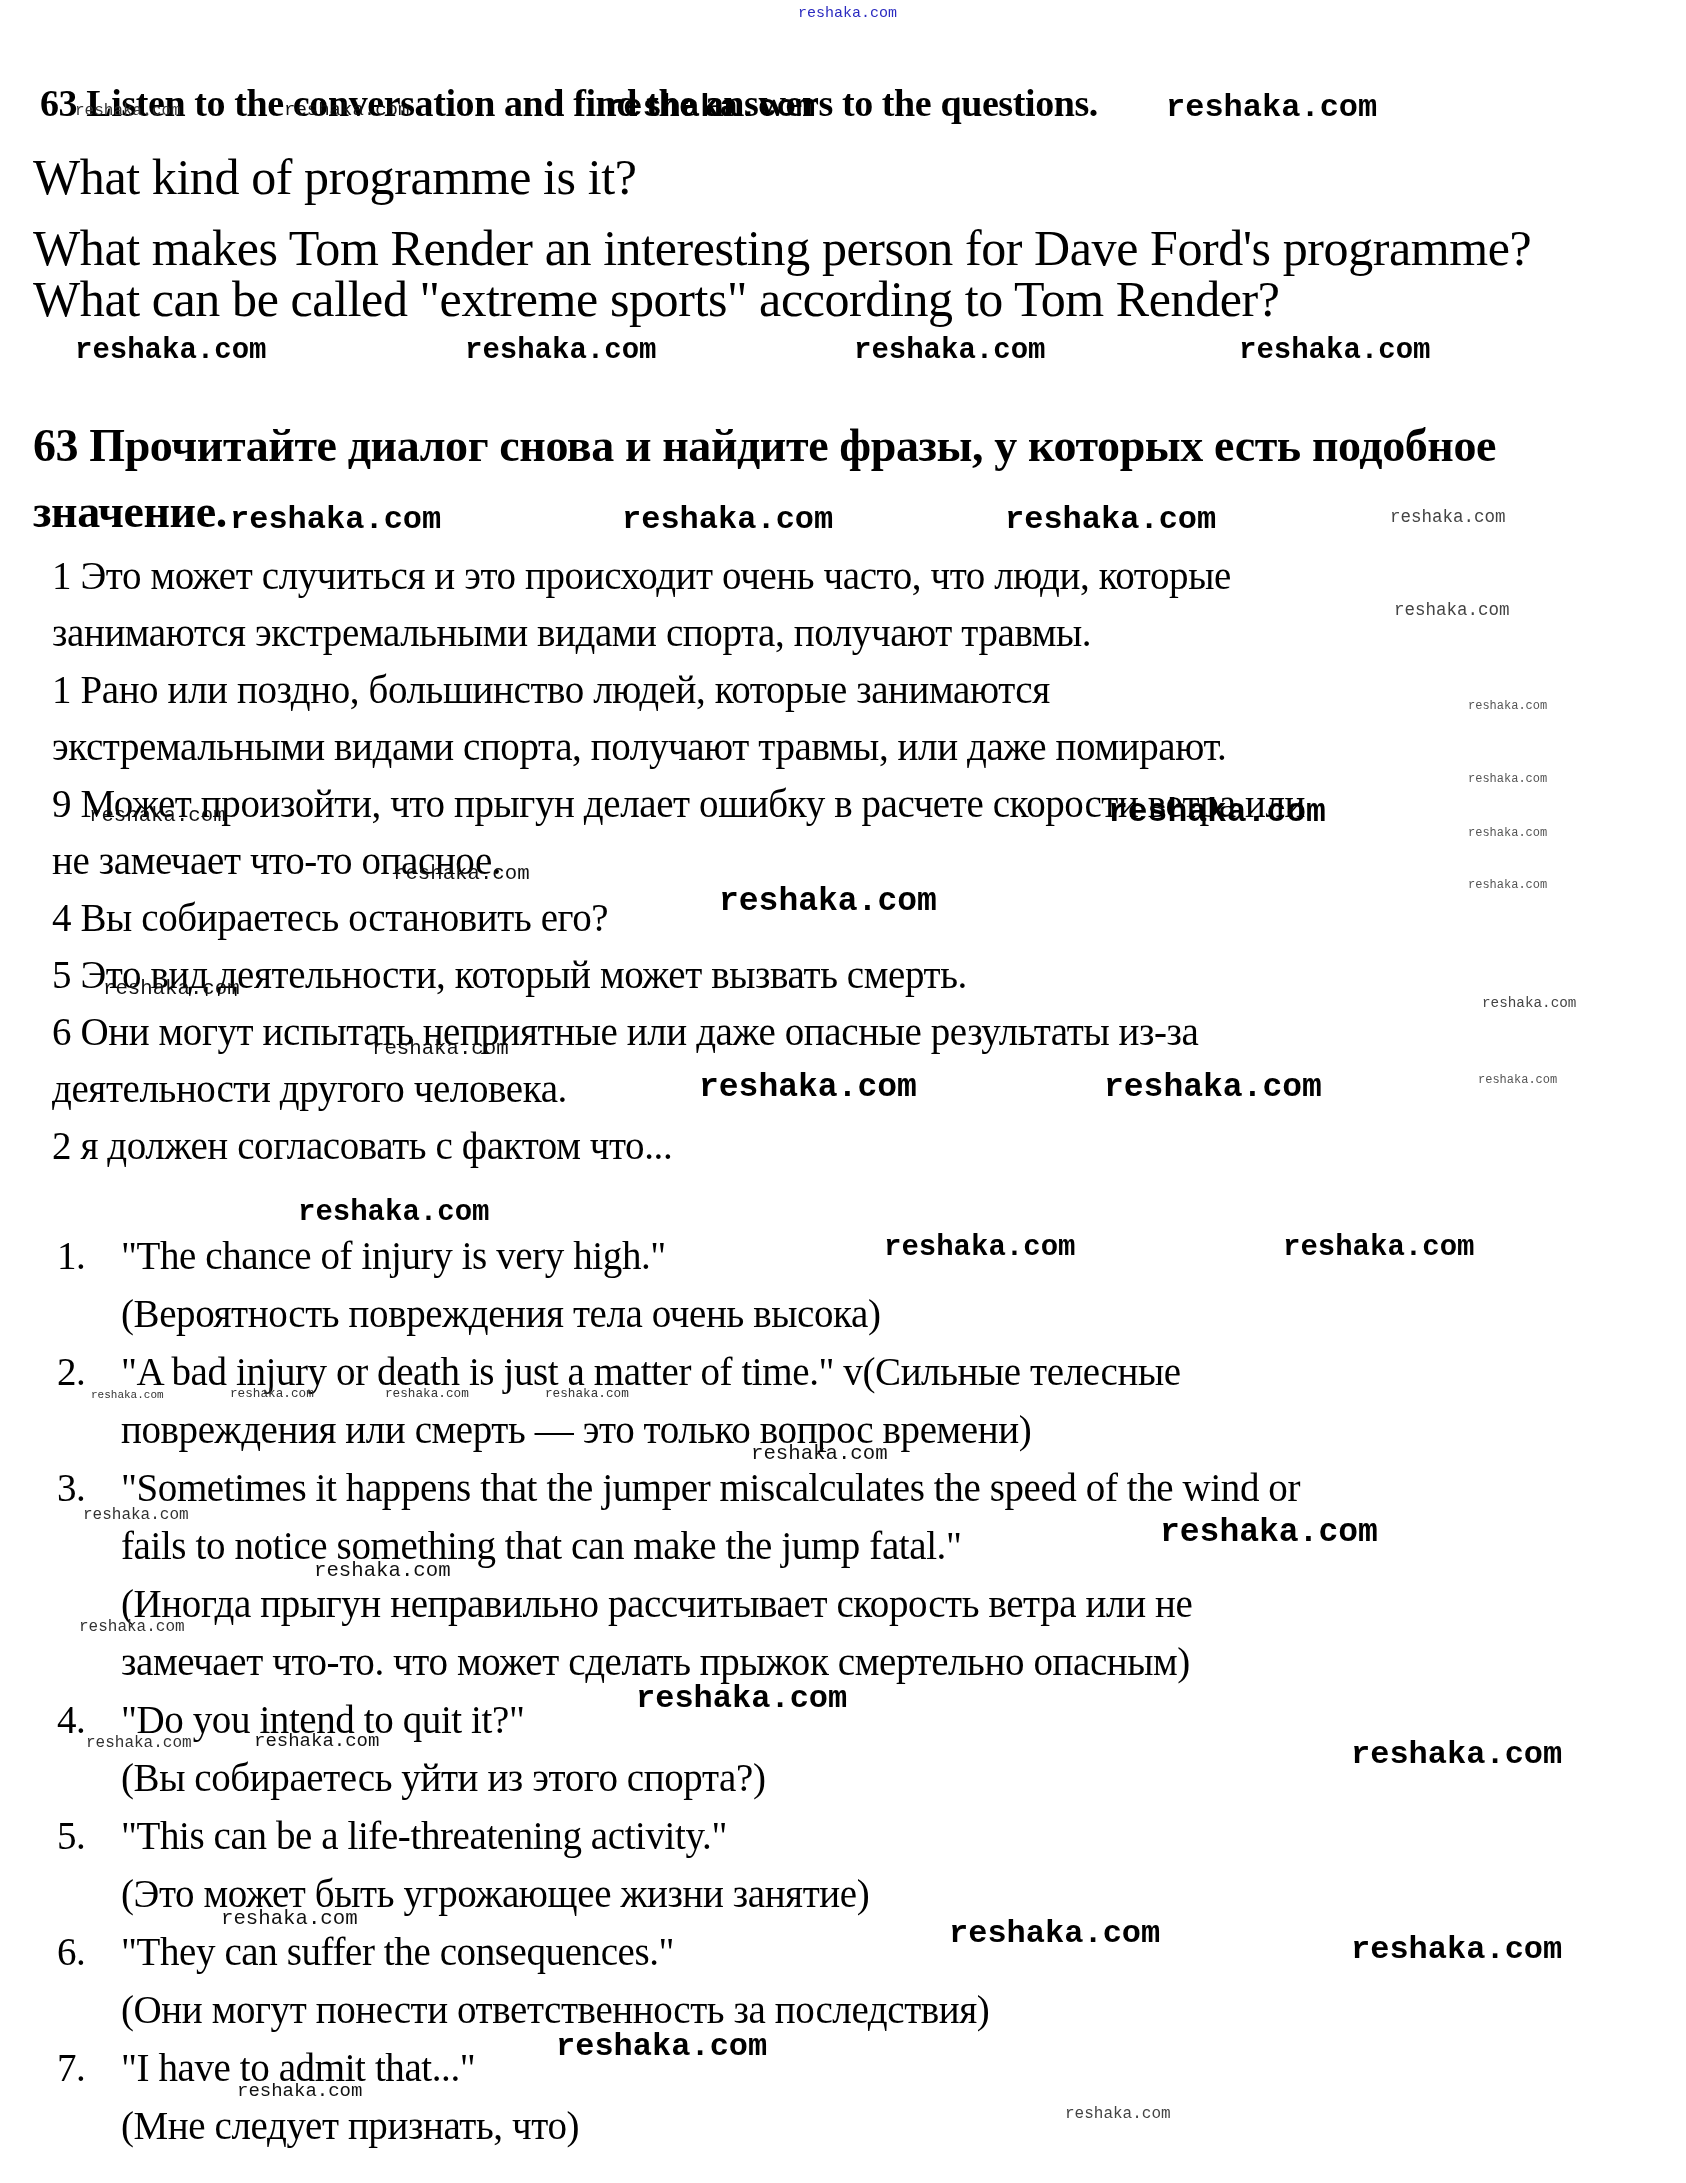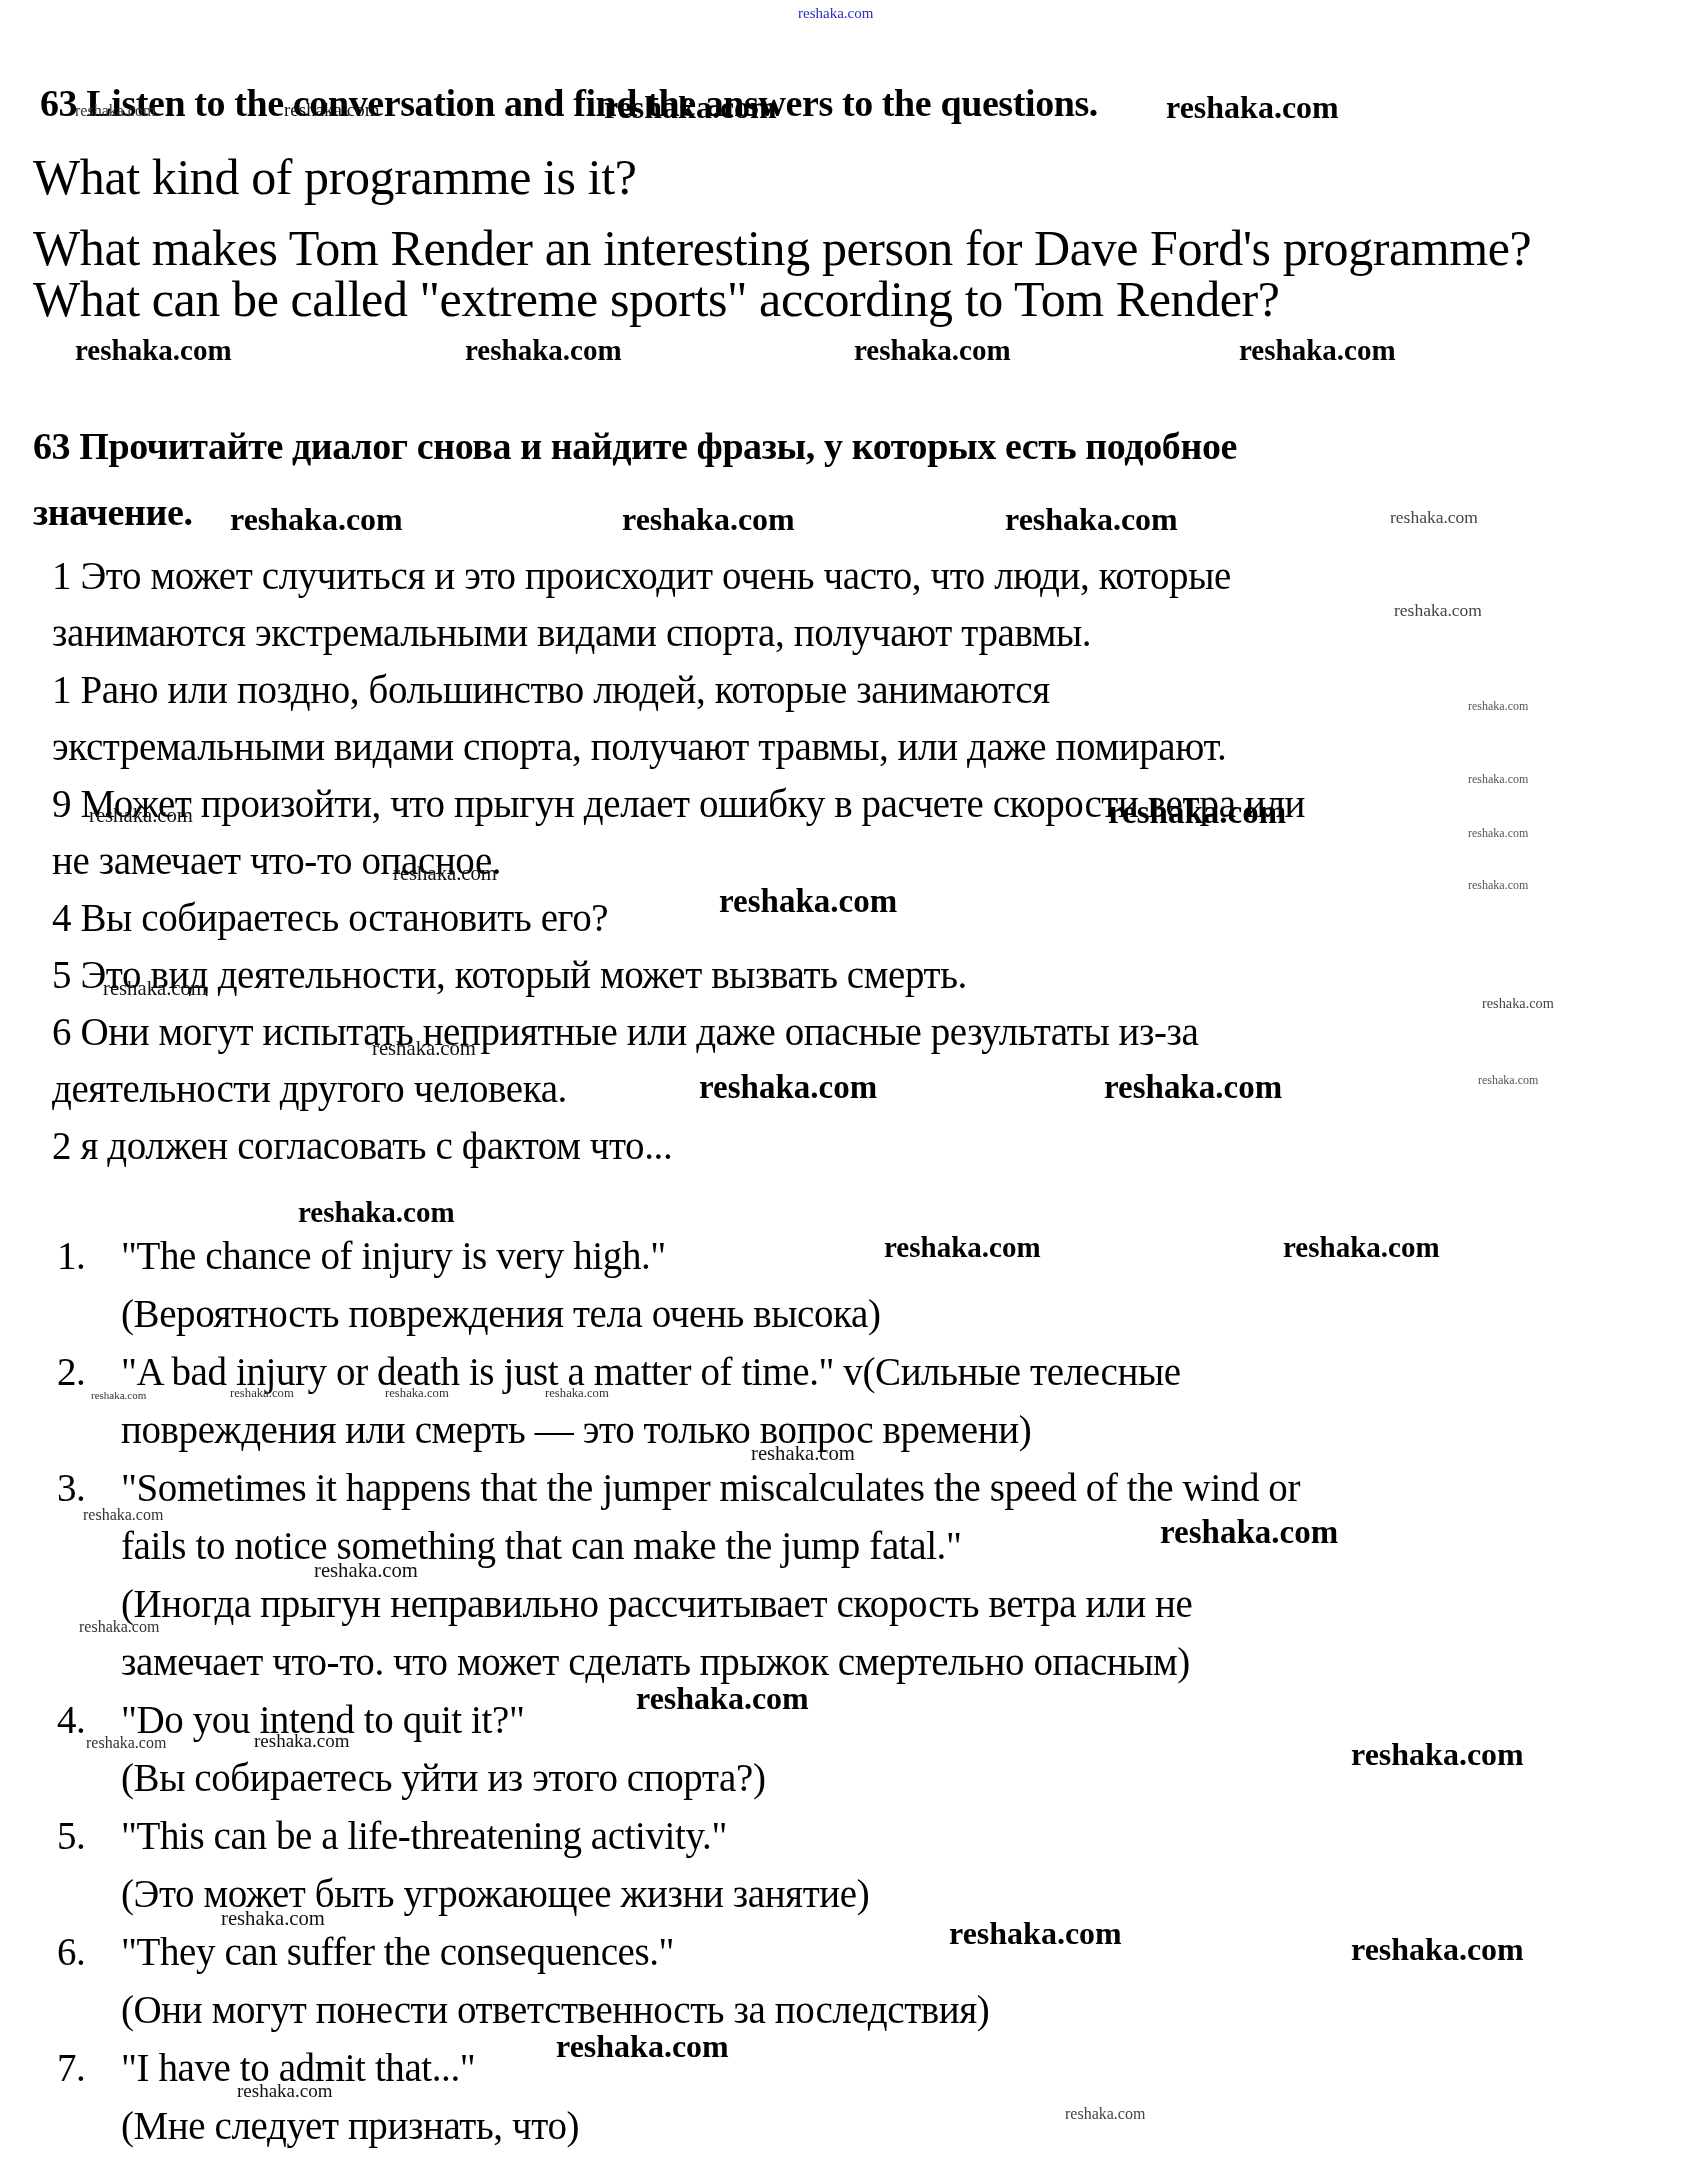--- a/index.html
+++ b/index.html
@@ -31,21 +31,21 @@
     white-space: pre-line;
   }
   .q-line {
     font-size: 50px;
     letter-spacing: -0.4px;
     padding-left: 33px;
     line-height: 61px;
     white-space: pre-line;
   }
   .ru-title {
-    font-size: 38px;
+    font-size: 46px;
     font-weight: bold;
     letter-spacing: -0.4px;
     padding-left: 33px;
     line-height: 66px;
     white-space: pre-line;
   }
   .ru-item {
     font-size: 39px;
     letter-spacing: -0.4px;
     padding-left: 33px;
@@ -79,21 +79,21 @@
     white-space: pre-line;
   }
   
   #watermark-layer {
     position: absolute;
     inset: 0;
     pointer-events: none;
   }
   .wm {
     position: absolute;
-    font-family: Liberation Serif, serif;
+    font-family: Liberation Mono, monospace;
     white-space: nowrap;
   }
 </style>
 </head>
 <body>
 
 <div class="page">
 
   <div class="sec" style="top:79px">
     <div class="title-line">63 Listen to the conversation and find the answers to the questions.</div>

